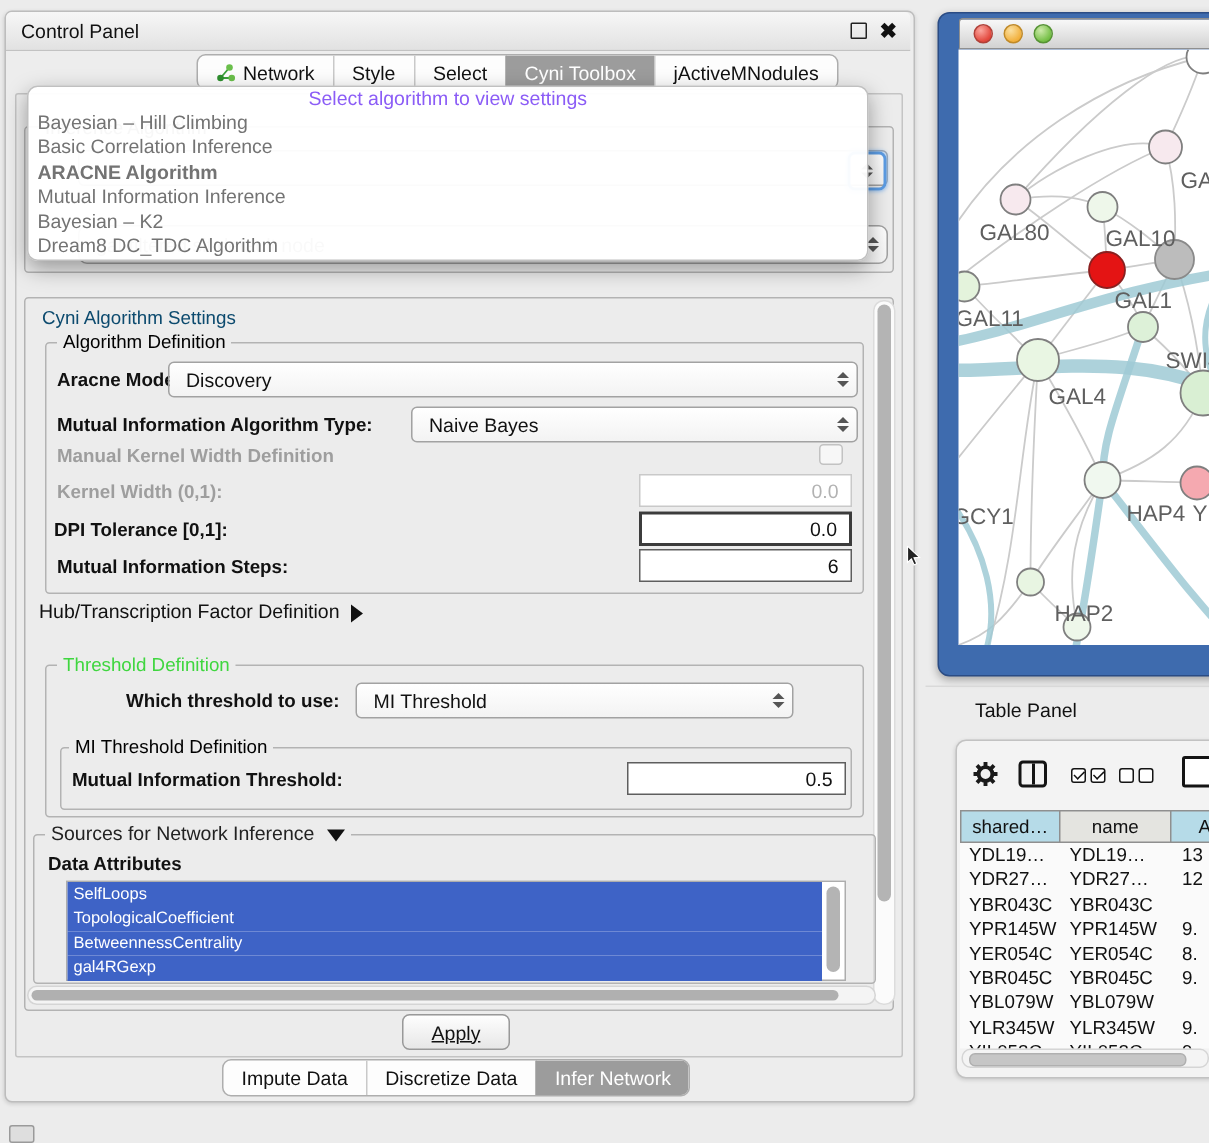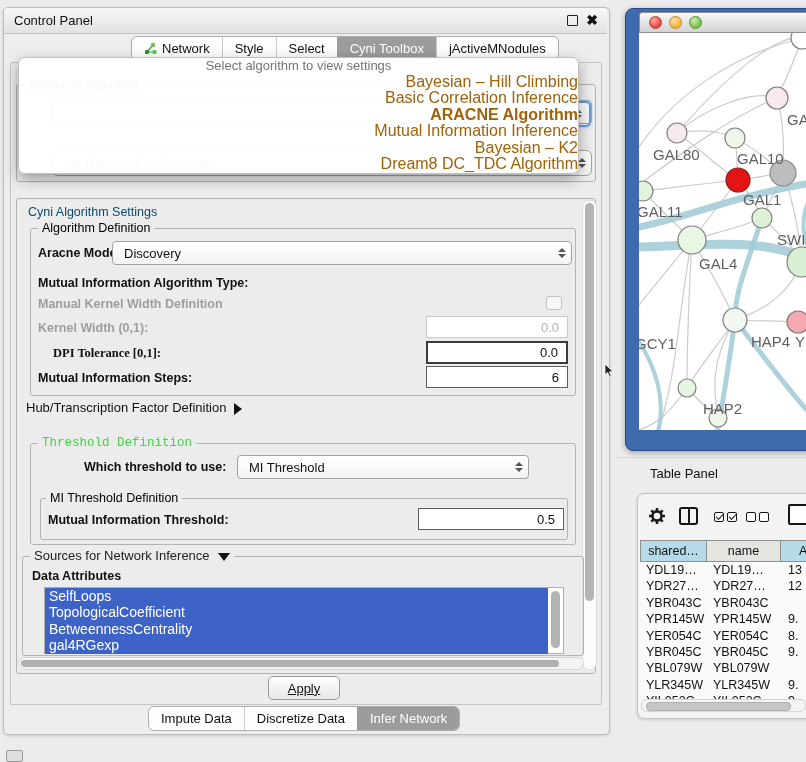--- a/index.html
+++ b/index.html
@@ -32,30 +32,30 @@
   .combo .val{flex:1;padding-left:11px;font-size:13px;color:#111;white-space:nowrap;overflow:hidden;}
   .combo .spin{width:18px;align-self:stretch;display:flex;flex-direction:column;align-items:center;justify-content:center;gap:2px;}
   .tri-u{width:0;height:0;border-left:4px solid transparent;border-right:4px solid transparent;border-bottom:4px solid #555;}
   .tri-d{width:0;height:0;border-left:4px solid transparent;border-right:4px solid transparent;border-top:4px solid #555;}
   
   .field{position:absolute;background:#fff;border:1px solid #5e5e5e;box-sizing:border-box;font-size:13px;color:#111;display:flex;align-items:center;justify-content:flex-end;padding-right:8px;}
   .field.focus{border:2px solid #3c3c3c;}
   .field.off{border:1px solid #c9c9c9;color:#b2b2b2;}
   
   .listbox{position:absolute;background:#fff;border:1px solid #adadad;box-sizing:border-box;}
-  .litem{height:16.4px;line-height:16.4px;background:#3e63c6;color:#fff;font-size:14px;padding-left:4px;width:calc(100% - 19px);white-space:nowrap;overflow:hidden;}
+  .litem{height:16.4px;line-height:16.4px;background:#3e63c6;color:#fff;font-size:11px;padding-left:4px;width:calc(100% - 19px);white-space:nowrap;overflow:hidden;}
   
   .vtrack{position:absolute;background:#fbfbfb;border:1px solid #dcdcdc;border-radius:7px;}
   .vthumb{position:absolute;background:#b4b4b4;border-radius:5px;}
   .htrack{position:absolute;background:#f4f4f4;border:1px solid #d5d5d5;border-radius:7px;box-sizing:border-box;}
   .hthumb{position:absolute;background:#b0b0b0;border-radius:4px;}
   
   .popup{left:18px;top:57px;width:559px;height:115px;background:rgba(255,255,255,.96);border:1px solid #c0c0c0;border-radius:7px;box-shadow:0 5px 14px rgba(0,0,0,.35);z-index:30;overflow:hidden;}
-  .pop-ph{height:16px;line-height:16px;text-align:center;color:#737373;font-size:13px;}
-  .pop-item{height:16.4px;line-height:16.4px;font-size:16px;color:#a16207;padding-left:6px;white-space:nowrap;text-align:right;}
+  .pop-ph{height:16px;line-height:16px;text-align:center;color:#8b5cf6;font-size:13px;}
+  .pop-item{height:16.4px;line-height:16.4px;font-size:13px;color:#737373;padding-left:6px;white-space:nowrap;}
   .pop-item.bold{font-weight:bold;}
   
   .btn{position:absolute;background:linear-gradient(#fefefe,#e7e7e7);border:1px solid #999;border-radius:5px;font-size:13px;color:#111;display:flex;align-items:center;justify-content:center;}
   
   .dis-r{display:inline-block;width:0;height:0;border-top:6px solid transparent;border-bottom:6px solid transparent;border-left:8px solid #111;vertical-align:middle;margin-left:8px;}
   .dis-dn{display:inline-block;width:0;height:0;border-left:6px solid transparent;border-right:6px solid transparent;border-top:8px solid #111;vertical-align:middle;margin-left:8px;}
   
   .chk{position:absolute;width:16px;height:14px;border:1px solid #c2c2c2;border-radius:3px;background:#f7f7f7;box-sizing:border-box;}
   
   .net-window{left:625px;top:8px;width:195px;height:441px;background:#3e6bae;border:1px solid #2b4c84;border-radius:8px;box-shadow:0 2px 6px rgba(0,0,0,.3);}
@@ -162,39 +162,46 @@
   <div class="blabel" style="left:38px;top:245px;">Aracne Mode:</div>
   <div class="combo" style="left:112px;top:241px;width:460px;">
     <span class="val">Discovery</span>
     <span class="spin">
         <span class="tri-u"></span>
         <span class="tri-d"></span>
       </span>
   </div>
 
   <div class="blabel" style="left:38px;top:275px;">Mutual Information Algorithm Type:</div>
+  <div class="combo" style="left:274px;top:271px;width:298px;">
+    <span class="val">Naive Bayes</span>
+    <span class="spin">
+        <span class="tri-u"></span>
+        <span class="tri-d"></span>
+      </span>
+  </div>
 
   <div class="blabel dis" style="left:38px;top:296px;">Manual Kernel Width Definition</div>
   <div class="chk" style="left:546px;top:296px;"></div>
 
   <div class="blabel dis" style="left:38px;top:320px;">Kernel Width (0,1):</div>
   <div class="field off" style="left:426px;top:316px;width:142px;height:22px;">0.0</div>
 
-  <div class="blabel" style="left:53px;top:345px;font-family:Liberation Serif, serif;">DPI Tolerance [0,1]:</div>
+  <div class="blabel" style="left:36px;top:345px;">DPI Tolerance [0,1]:</div>
   <div class="field focus" style="left:426px;top:341px;width:142px;height:23px;">0.0</div>
 
   <div class="blabel" style="left:38px;top:370px;">Mutual Information Steps:</div>
   <div class="field" style="left:426px;top:366px;width:142px;height:22px;">6</div>
 
   <div class="rlabel" style="left:26px;top:400px;">
     <span>Hub/Transcription Factor Definition</span><span class="dis-r"></span>
   </div>
 
   <div class="group" style="left:30px;top:443px;width:544px;height:100px;"></div>
-  <div class="gtitle green" style="left:38px;top:436px;font-family:Liberation Mono, monospace;">Threshold Definition</div>
+  <div class="gtitle green" style="left:38px;top:436px;">Threshold Definition</div>
 
   <div class="blabel" style="left:84px;top:459px;">Which threshold to use:</div>
   <div class="combo" style="left:237px;top:455px;width:292px;">
     <span class="val">MI Threshold</span>
     <span class="spin">
         <span class="tri-u"></span>
         <span class="tri-d"></span>
       </span>
   </div>
 

